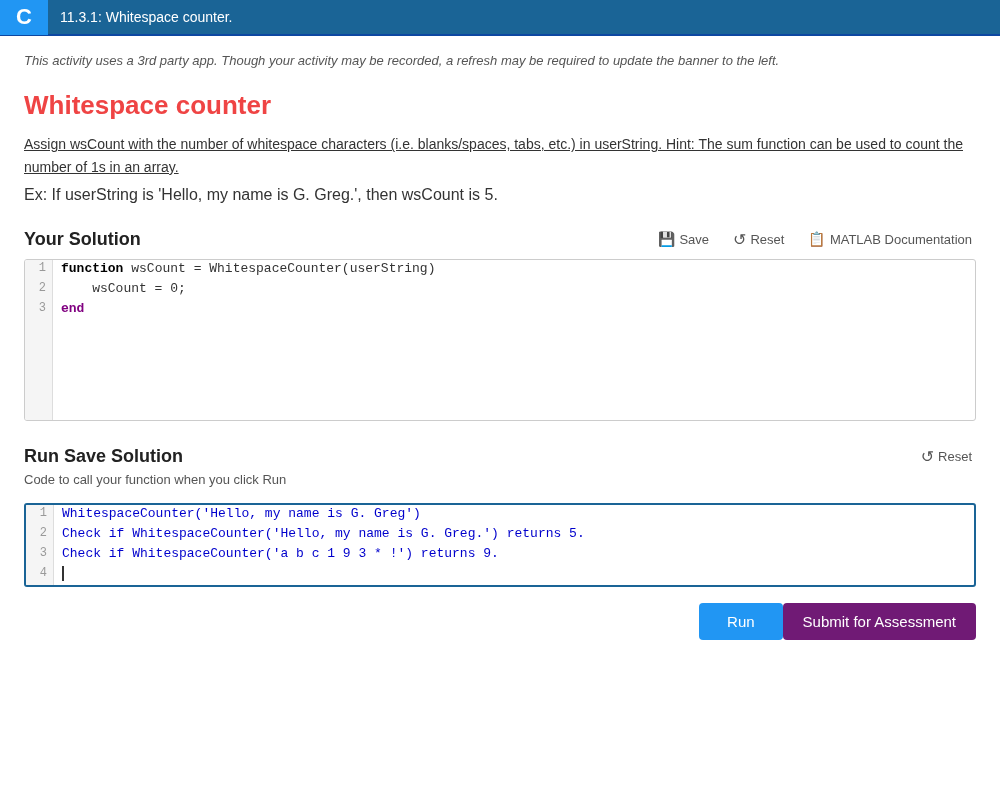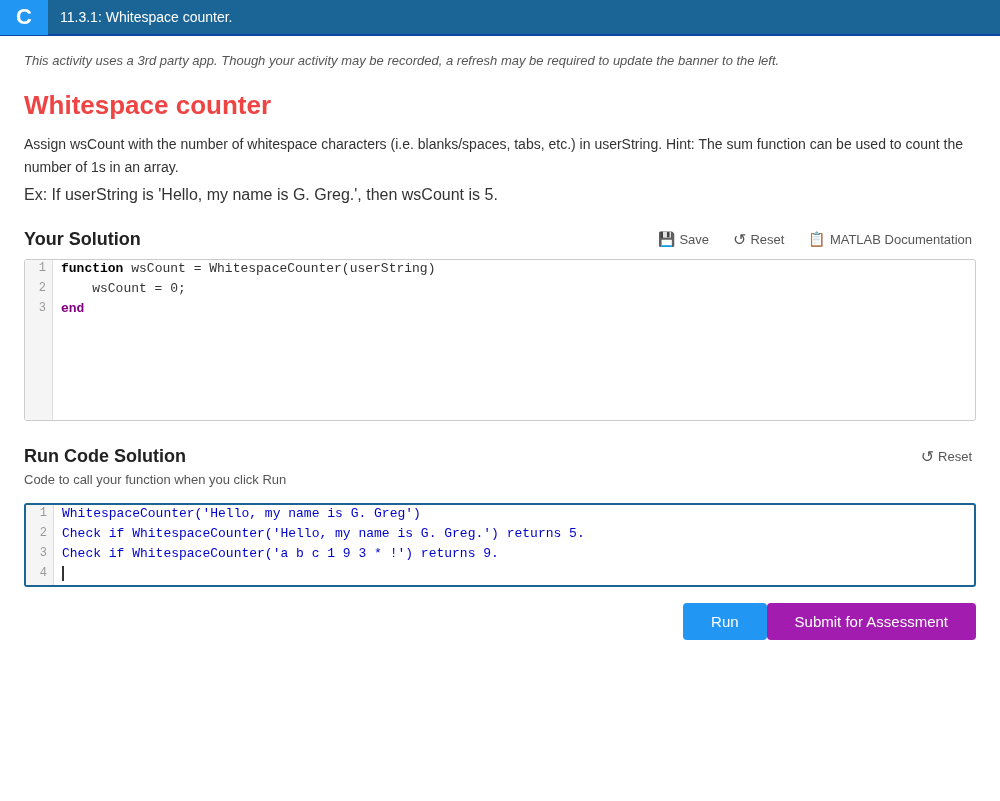--- a/index.html
+++ b/index.html
@@ -68,20 +68,21 @@
       font-weight: bold;
       color: #ef4444;
       margin-bottom: 12px;
     }
 
     .description-text {
       font-size: 14px;
       color: #333;
       line-height: 1.6;
       margin-bottom: 8px;
+      text-decoration: underline;
     }
 
     .example-text {
       font-size: 16px;
       color: #333;
       margin-bottom: 24px;
     }
 
     
     .section-header {
@@ -210,25 +211,25 @@
       background: #2196f3;
       color: white;
       border: none;
       border-radius: 4px;
       padding: 10px 28px;
       font-size: 15px;
       cursor: pointer;
       font-weight: 500;
     }
     .btn-submit {
-      background: #a21caf;
+      background: #701a75;
       color: white;
       border: none;
       border-radius: 4px;
-      padding: 10px 28px;
+      padding: 10px 20px;
       font-size: 15px;
       cursor: pointer;
       font-weight: 500;
     }
     .run-line-blue { color: #0000cc; }
   </style>
 </head>
 <body>
 
 <div class="header-bar">
@@ -302,21 +303,21 @@
       </div>
       <div class="code-line">
         <span class="line-num"> </span>
         <span class="line-code">&nbsp;</span>
       </div>
     </div>
   </div>
 
   <div class="run-section">
     <div class="run-header">
-      <h2 class="run-title">Run Code Solution</h2>
+      <h2 class="run-title">Run Save Solution</h2>
       <button class="action-btn">
         <span style="font-size:16px;">↺</span>
         <span>Reset</span>
       </button>
     </div>
     <p class="run-subtitle">Code to call your function when you click Run</p>
   </div>
 
   <div class="run-code-editor">
     <div class="run-code-lines">

